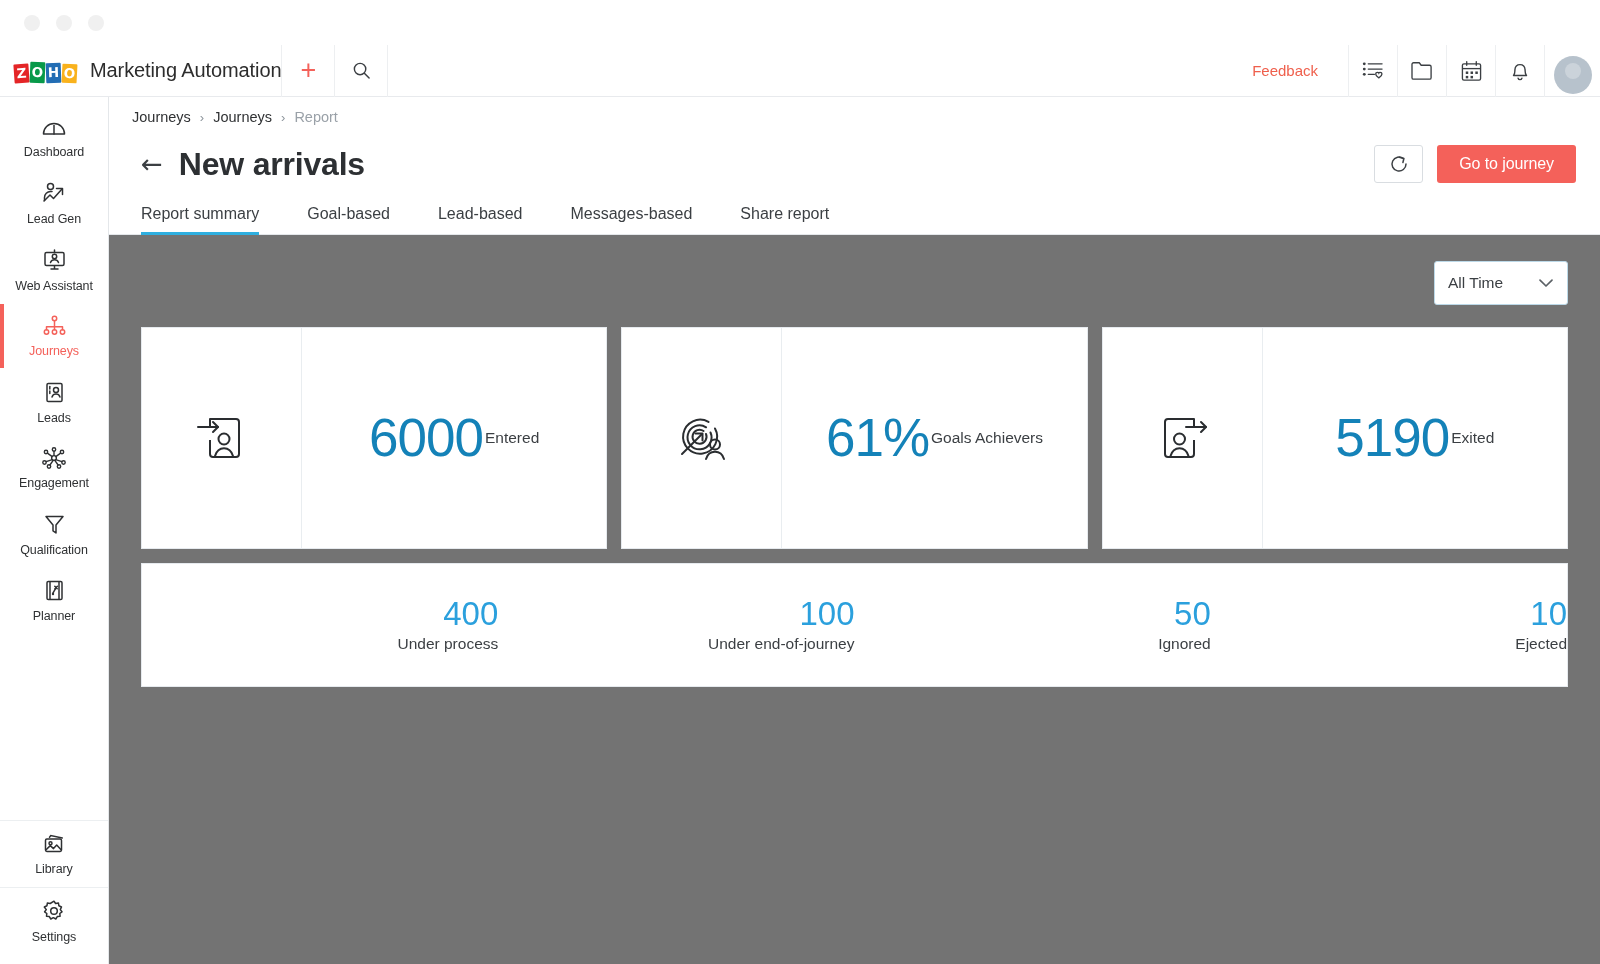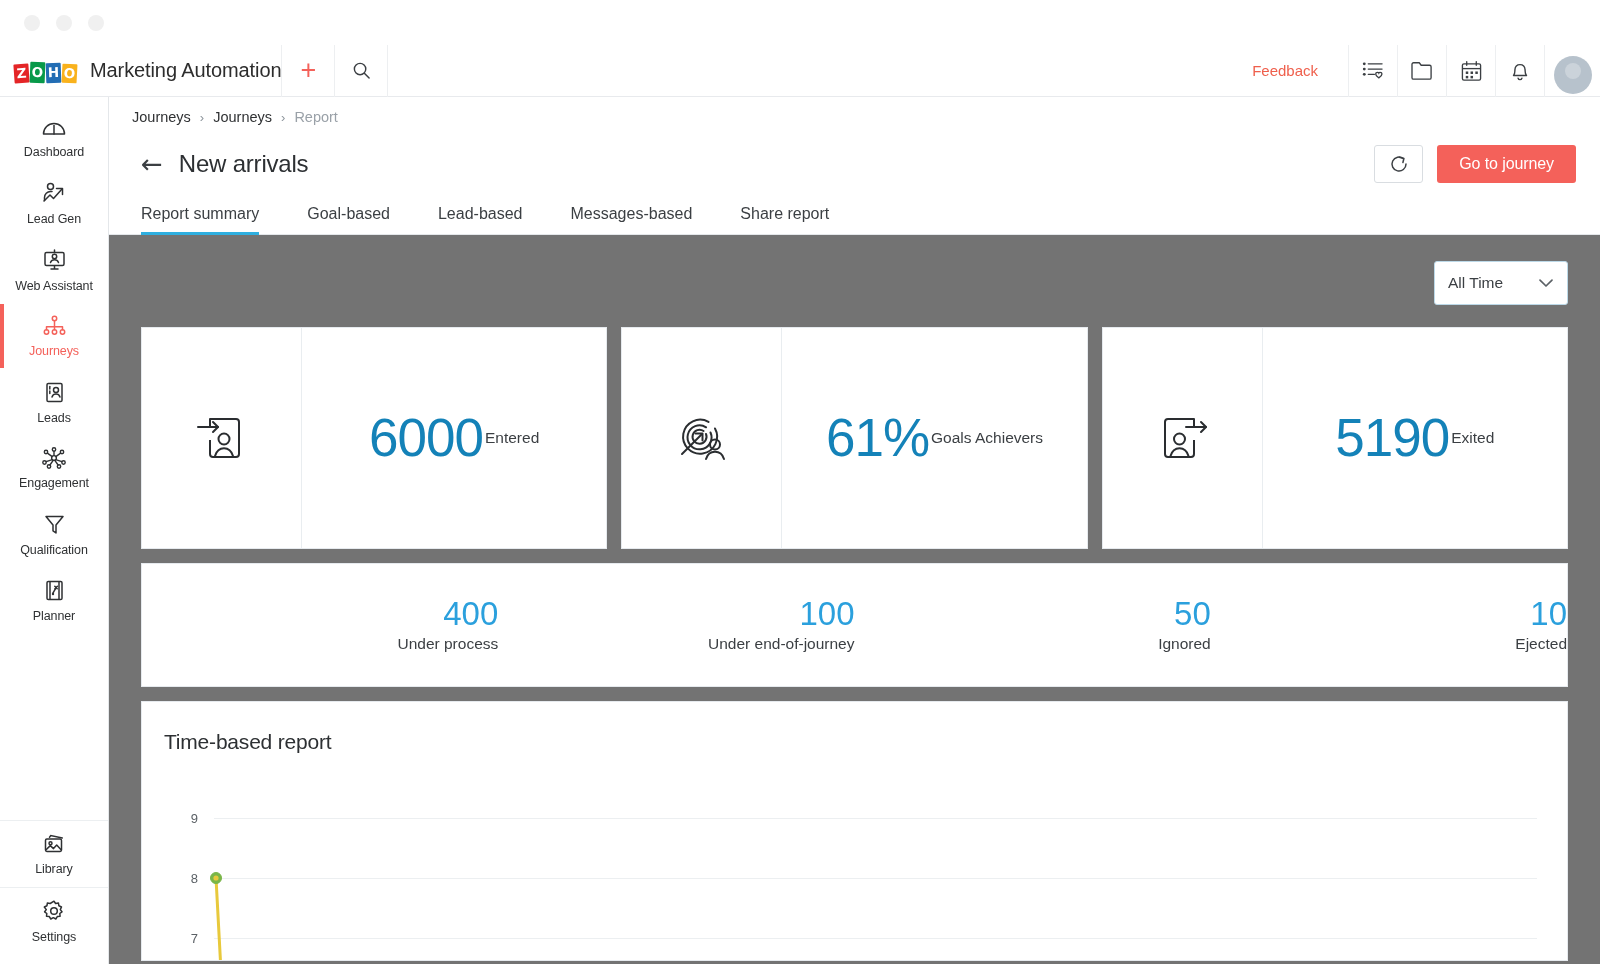--- a/index.html
+++ b/index.html
@@ -169,21 +169,21 @@
     display: flex; align-items: center;
     padding: 14px 24px 0 32px;
     height: 64px;
   }
   .back-arrow {
     font-size: 26px; color: #3b3f43; line-height: 1;
     margin-right: 16px; cursor: pointer;
     font-family: "DejaVu Sans", sans-serif;
   }
   .page-title {
-    font-size: 24px; color: #2d3033; font-weight: 400;
+    font-size: 32px; color: #2d3033; font-weight: 700;
     letter-spacing: -0.2px;
   }
   .head-actions { margin-left: auto; display: flex; align-items: center; gap: 14px; }
   .refresh-btn {
     width: 49px; height: 38px;
     border: 1px solid #d9dde1; border-radius: 3px;
     background: #fff;
     display: flex; align-items: center; justify-content: center;
     cursor: pointer;
   }
@@ -633,34 +633,16 @@
         <div class="mini-stat">
           <div class="mini-number">50</div>
           <div class="mini-label">Ignored</div>
         </div>
         <div class="mini-stat">
           <div class="mini-number">10</div>
           <div class="mini-label">Ejected</div>
         </div>
       </div>
 
-      <div class="chart-card">
-        <div class="chart-title">Time-based report</div>
-        <div class="chart-area">
-          <div class="grid-line" style="top:42px"></div>
-          <div class="grid-line" style="top:102px"></div>
-          <div class="grid-line" style="top:162px"></div>
-
-          <div class="y-tick" style="top:42px">9</div>
-          <div class="y-tick" style="top:102px">8</div>
-          <div class="y-tick" style="top:162px">7</div>
-
-          <svg style="position:absolute; left:50px; top:0; width:1320px; height:180px; overflow:visible;">
-            <path d="M2,102 L18,400" stroke="#e8c93c" stroke-width="3" fill="none" stroke-linecap="round"></path>
-            <circle cx="2" cy="102" r="5.5" fill="#7ab648" stroke="#7ab648" stroke-width="1"></circle>
-            <circle cx="2" cy="102" r="2.6" fill="#e8c93c"></circle>
-          </svg>
-        </div>
-      </div>
 
     </div>
   </section>
 </div>
 
 </body></html>

